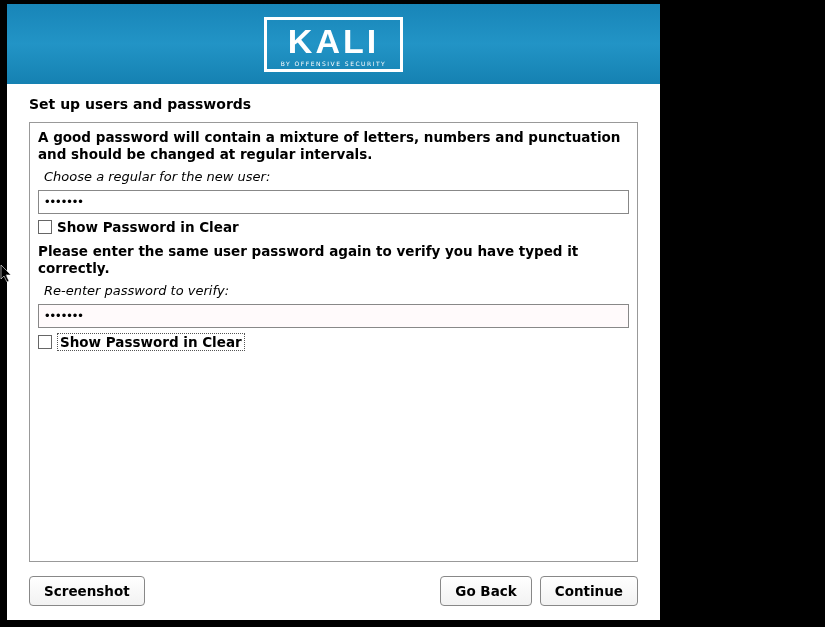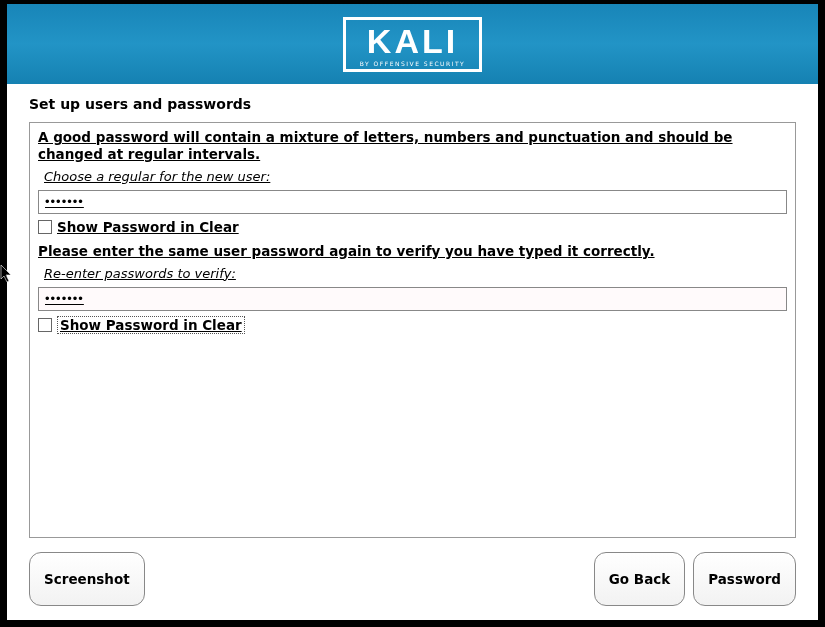--- a/index.html
+++ b/index.html
@@ -9,21 +9,21 @@
       background: #000;
       font-family: "DejaVu Sans", Arial, sans-serif;
       font-size: 13px;
       color: #000;
       overflow: hidden;
       position: relative;
     }
     .window {
       position: absolute;
       top: 4px; left: 7px;
-      width: 811px; height: 616px;
+      width: 653px; height: 616px;
       background: #fff;
       display: flex;
       flex-direction: column;
     }
     .header {
       height: 80px;
       background: linear-gradient(180deg, #1885b8 0%, #2294c6 50%, #1581b2 100%);
       display: flex;
       align-items: center;
       justify-content: center;
@@ -56,21 +56,20 @@
     }
     .form-frame {
       margin: 0 22px;
       border: 1px solid #999;
       flex: 1;
       padding: 6px 8px;
       display: flex;
       flex-direction: column;
       gap: 4px;
       background: #fff;
-      text-decoration: underline;
     }
     .desc-bold {
       font-weight: bold;
       font-size: 13.5px;
       line-height: 1.25;
     }
     .field-label {
       font-style: italic;
       padding: 2px 0 2px 6px;
       font-size: 13px;
@@ -104,24 +103,24 @@
     .bottom-bar {
       display: flex;
       align-items: center;
       padding: 14px 22px 14px 22px;
       gap: 8px;
     }
     .spacer { flex: 1; }
     .btn {
       background: linear-gradient(180deg, #fff 0%, #f2f2f2 100%);
       border: 1px solid #888;
-      border-radius: 12px;
+      border-radius: 4px;
       font-weight: bold;
       font-size: 13.5px;
-      padding: 18px 14px;
+      padding: 6px 14px;
       cursor: pointer;
       min-width: 86px;
       text-align: center;
     }
     .cursor-arrow {
       position: absolute;
       top: 264px; left: 0px;
       width: 14px; height: 20px;
       z-index: 100;
       pointer-events: none;
@@ -143,31 +142,31 @@
   <div class="form-frame">
     <div class="desc-bold">A good password will contain a mixture of letters, numbers and punctuation and should be changed at regular intervals.</div>
     <div class="field-label">Choose a regular for the new user:</div>
     <input class="pwd-input" type="text" value="•••••••" style="">
     <div class="check-row">
       <span class="check-box"></span>
       <span class="check-label">Show Password in Clear</span>
     </div>
 
     <div class="desc-bold">Please enter the same user password again to verify you have typed it correctly.</div>
-    <div class="field-label">Re-enter passwords to verify:</div>
+    <div class="field-label">Re-enter password to verify:</div>
     <input class="pwd-input pinkish" type="text" value="•••••••" style="">
     <div class="check-row tight">
       <span class="check-box"></span>
       <span class="check-label dotted">Show Password in Clear</span>
     </div>
   </div>
 
   <div class="bottom-bar">
     <div class="btn">Screenshot</div>
     <div class="spacer"></div>
     <div class="btn">Go Back</div>
-    <div class="btn">Password</div>
+    <div class="btn">Continue</div>
   </div>
 </div>
 
 <svg class="cursor-arrow" viewBox="0 0 14 20">
   <path d="M1 1 L1 15 L4 12 L7 18 L9 17 L6 11 L11 11 Z" fill="#000" stroke="#fff" stroke-width="0.6"></path>
 </svg>
 
 </body></html>

